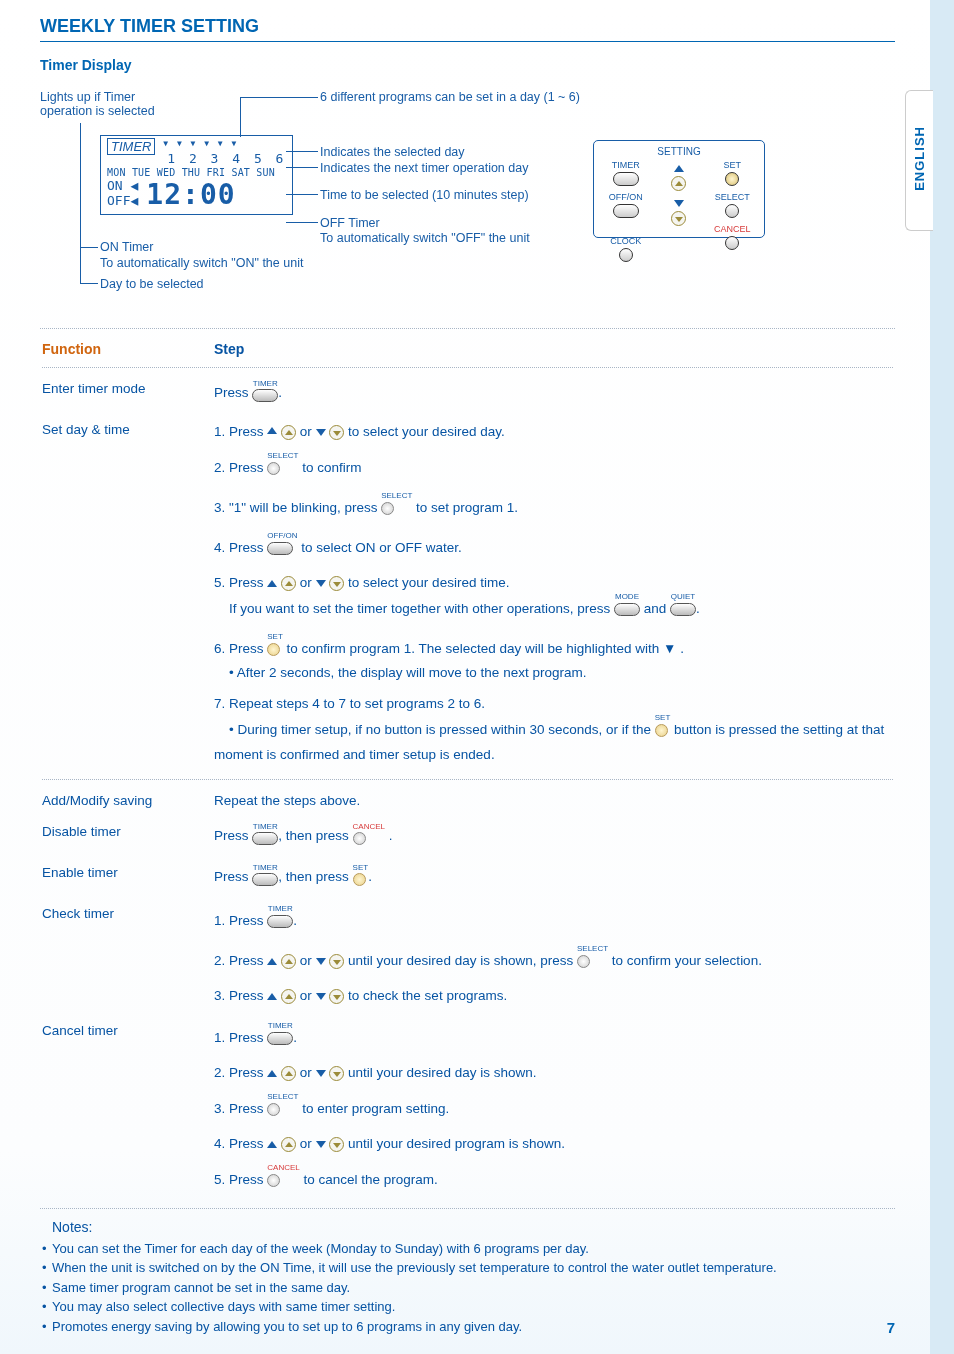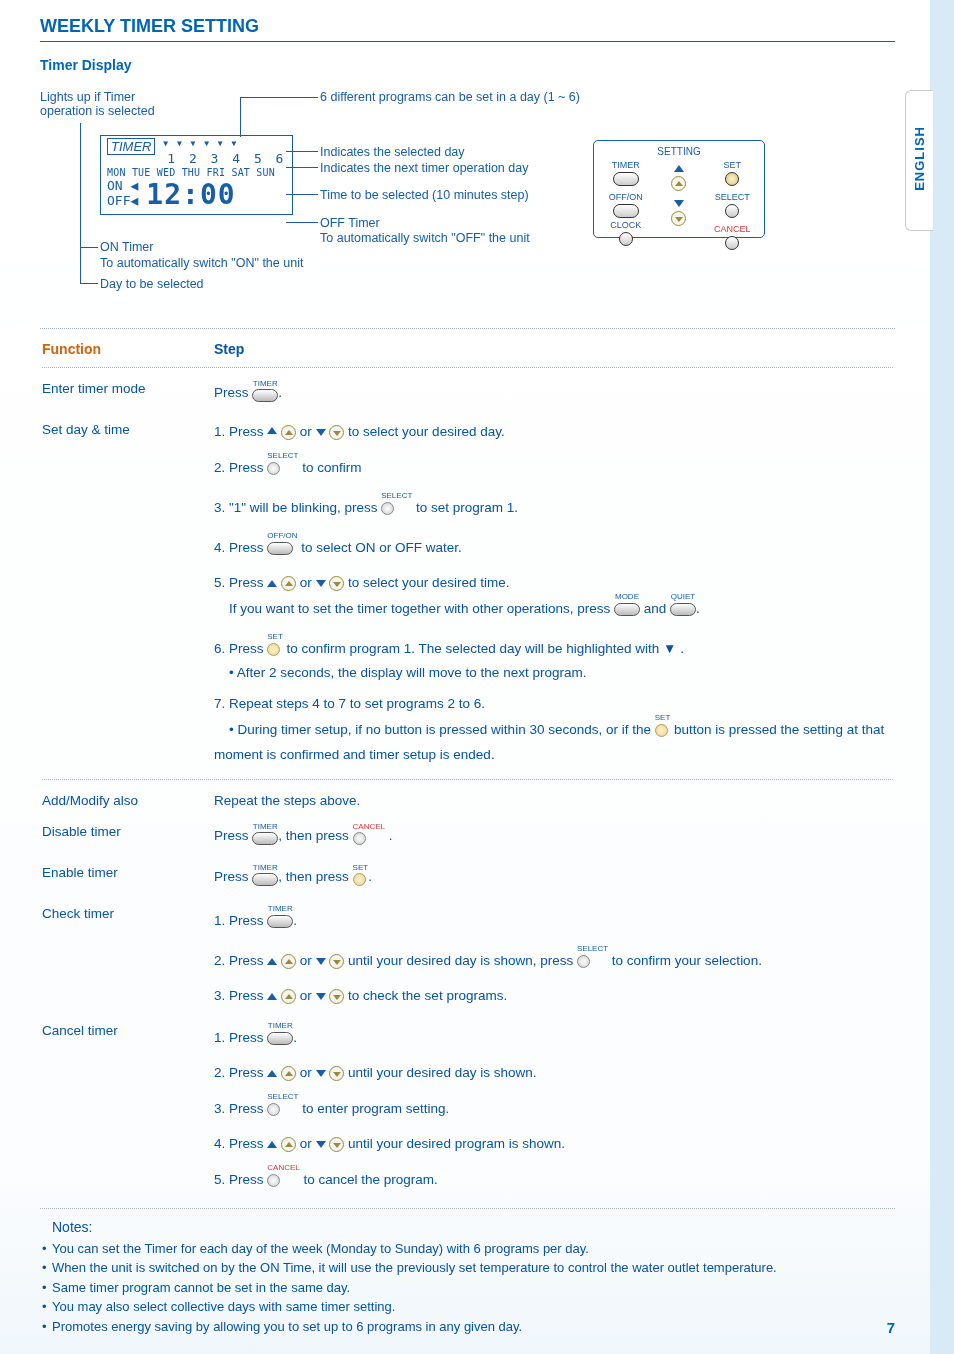--- a/index.html
+++ b/index.html
@@ -106,21 +106,21 @@
     <div class="anno-line" style="left:246px;top:137px;width:32px;height:1px"></div>
 
     <div class="remote-box">
       <div style="text-align:center;color:#185da7;font-size:10px;margin-bottom:3px">SETTING</div>
       <div style="display:flex;justify-content:space-around">
         <div class="remote-col">
           <div class="rlabel">TIMER</div>
           <span class="oval-btn"></span>
           <div class="rlabel" style="margin-top:6px">OFF/ON</div>
           <span class="oval-btn"></span>
-          <div class="rlabel" style="margin-top:2px">CLOCK</div>
+          <div class="rlabel" style="margin-top:18px">CLOCK</div>
           <span class="circ-btn"></span>
         </div>
         <div class="remote-col" style="padding-top:4px">
           <span class="tri-up"></span><br>
           <span class="circ-up" style="margin-top:2px"></span>
           <div style="height:8px"></div>
           <span class="tri-dn"></span><br>
           <span class="circ-dn" style="margin-top:2px"></span>
         </div>
         <div class="remote-col">
@@ -172,21 +172,21 @@
         &nbsp;&nbsp;&nbsp;&nbsp;<span>• During timer setup, if no button is pressed within 30 seconds, or if the </span><span class="inline-btn"><span class="lab">SET</span><span class="set-circ"></span></span><span> button is pressed the setting at that moment is confirmed and timer setup is ended.</span></div>
       </td>
     </tr>
     <tr>
           <td colspan="2">
             <hr class="dotted-sep">
           </td>
         </tr>
 
     <tr class="row">
-      <td>Add/Modify also</td>
+      <td>Add/Modify saving</td>
       <td>Repeat the steps above.</td>
     </tr>
 
     <tr class="row">
       <td>Disable timer</td>
       <td>
         <span>Press </span><span class="inline-btn"><span class="lab">TIMER</span><span class="timer-oval"></span></span><span>, then press </span><span class="inline-btn"><span class="lab red">CANCEL</span><span class="select-circ"></span></span> .
       </td>
     </tr>
 

